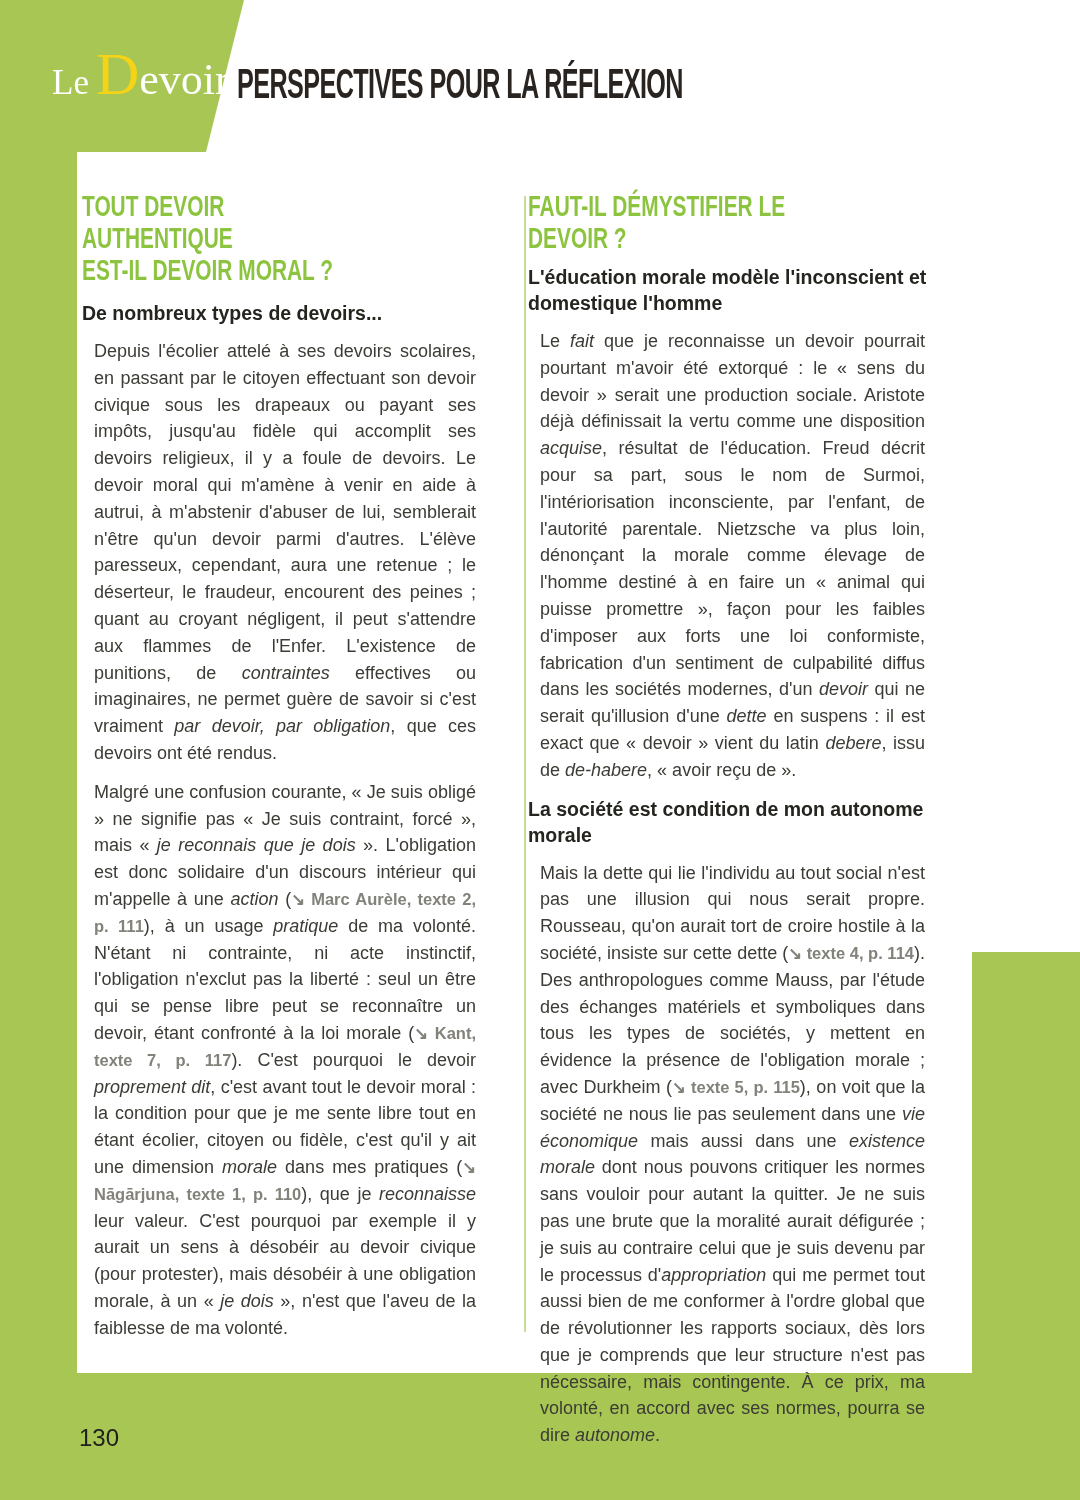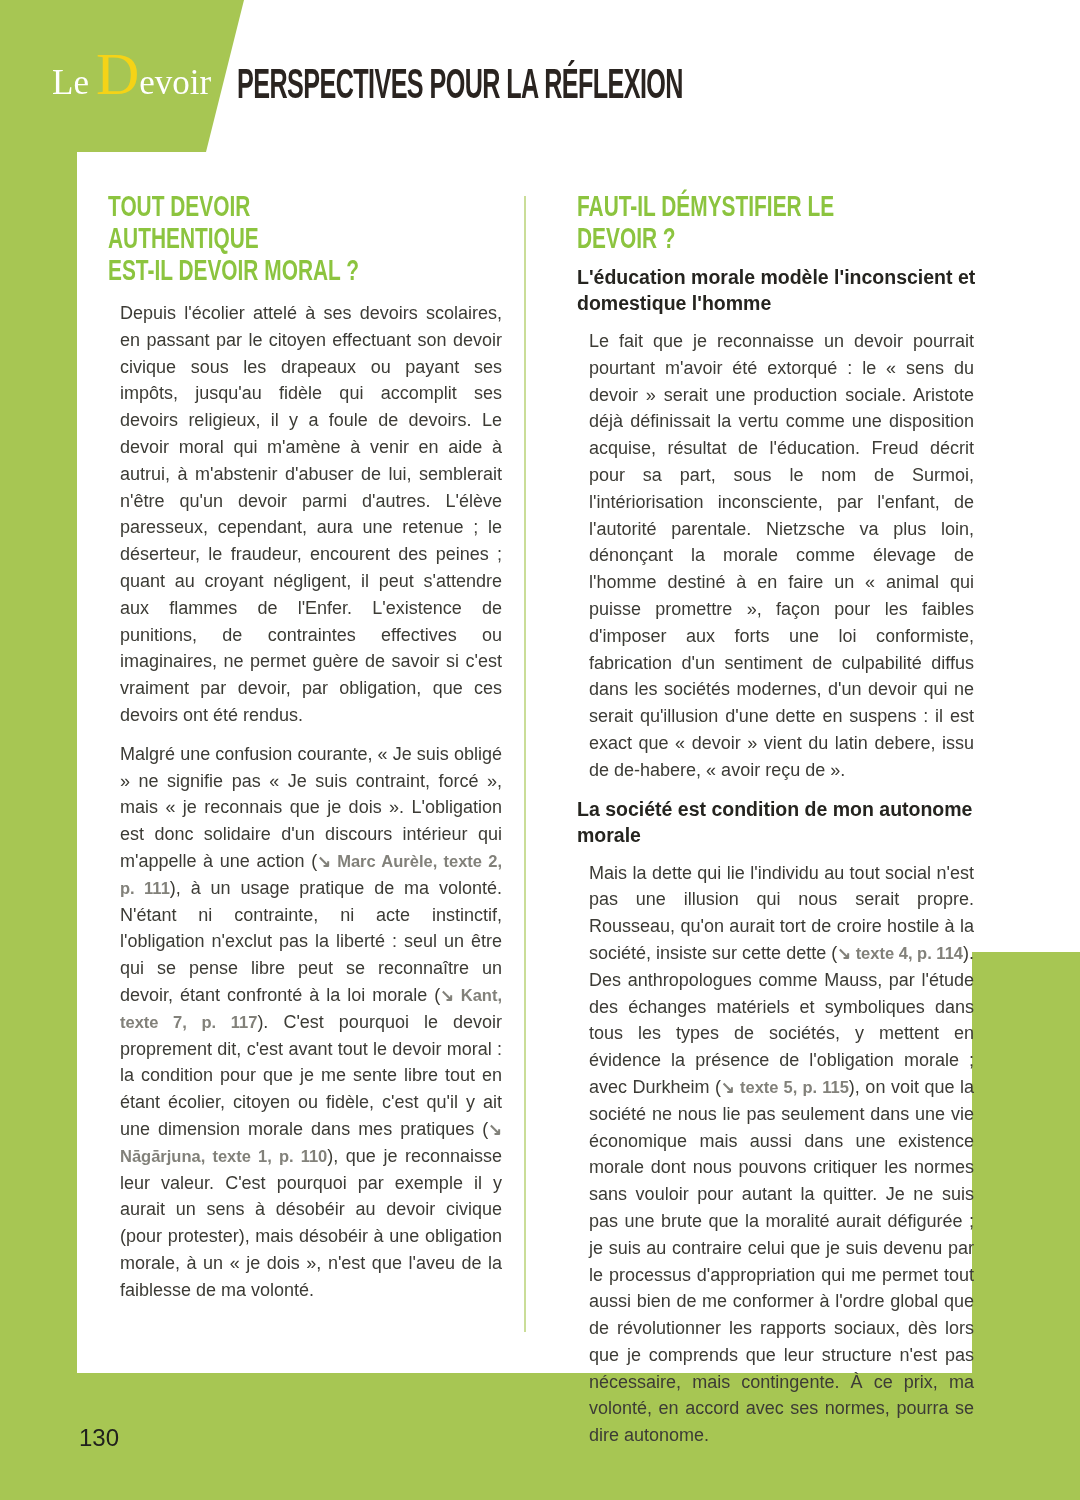--- a/index.html
+++ b/index.html
@@ -11,37 +11,37 @@
   .left-bar{left:0;top:0;width:77px;height:1500px;}
   .header-slant{left:77px;top:0;width:167px;height:152px;
     clip-path:polygon(0 0,100% 0,calc(100% - 38px) 100%,0 100%);}
   .bottom-band{left:0;top:1373px;width:1080px;height:127px;}
   .right-tab{left:972px;top:952px;width:108px;height:421px;}
 
   .brand{position:absolute;left:52px;top:44px;display:flex;align-items:baseline;
     font-family:"Liberation Serif", serif;color:#ffffff;}
   .brand-le{font-size:35px;margin-right:7px;}
   .brand-d{font-size:60px;line-height:1;}
-  .brand-rest{font-size:35px;text-align:right;}
+  .brand-rest{font-size:44px;text-align:right;}
 
   .page-title{position:absolute;left:237px;top:60px;margin:0;white-space:nowrap;
     font-size:42px;font-weight:bold;letter-spacing:-1px;
     transform:scaleX(0.60);transform-origin:0 0;}
 
   .col{position:absolute;top:190px;}
-  .col-left{left:108px;width:406px;}
-  .col-right{left:577px;width:409px;}
+  .col-left{left:82px;width:406px;}
+  .col-right{left:528px;width:409px;}
   .col-heading{margin:0 0 14px 0;font-size:29px;line-height:32px;font-weight:bold;
     white-space:pre-line;letter-spacing:0;
     transform:scaleX(0.72);transform-origin:0 0;}
   .col-heading.one-line{margin-bottom:10px;}
   .subhead{font-size:19.5px;line-height:26px;font-weight:bold;color:#25241f;margin:12px 0 4px 0;}
   .sections .subhead:first-child{margin-top:2px;}
   .body{margin:12px;font-size:18px;line-height:26.8px;color:#3c3b35;text-align:justify;}
-  .it{}
+  .it{font-style:italic;}
   .ref{font-weight:bold;font-size:16.5px;}
 
   .divider{position:absolute;left:524px;top:196px;width:2px;height:1136px;background:#cadd98;}
 
   .page-number{position:absolute;left:79px;top:1424px;font-size:24px;color:#20201d;}
 </style>
 </head>
 <body>
 
 <div class="page">
@@ -56,20 +56,21 @@
       <span class="brand-d" style="color: rgb(245, 211, 23);">D</span>
       <span class="brand-rest">evoir</span>
   </div>
 
   <h1 class="page-title" style="color: rgb(42, 36, 32);">PERSPECTIVES POUR LA RÉFLEXION</h1>
 
   <div class="col col-left">
     <h2 class="col-heading" style="color: rgb(140, 196, 63);">TOUT DEVOIR AUTHENTIQUE
 EST-IL DEVOIR MORAL ?</h2>
     <div class="sections">
+        <div class="subhead">De nombreux types de devoirs...</div>
         <p class="body" style="color: rgb(60, 59, 53);"><span>Depuis l'écolier attelé à ses devoirs scolaires, en passant par le citoyen effectuant son devoir civique sous les drapeaux ou payant ses impôts, jusqu'au fidèle qui accomplit ses devoirs religieux, il y a foule de devoirs. Le devoir moral qui m'amène à venir en aide à autrui, à m'abstenir d'abuser de lui, semblerait n'être qu'un devoir parmi d'autres. L'élève paresseux, cependant, aura une retenue ; le déserteur, le fraudeur, encourent des peines ; quant au croyant négligent, il peut s'attendre aux flammes de l'Enfer. L'existence de punitions, de </span><span class="it">contraintes</span><span> effectives ou imaginaires, ne permet guère de savoir si c'est vraiment </span><span class="it">par devoir, par obligation</span><span>, que ces devoirs ont été rendus.</span></p>
         <p class="body" style="color: rgb(60, 59, 53);"><span>Malgré une confusion courante, « Je suis obligé » ne signifie pas « Je suis contraint, forcé », mais « </span><span class="it">je reconnais que je dois</span><span> ». L'obligation est donc solidaire d'un discours intérieur qui m'appelle à une </span><span class="it">action</span><span> (</span><span class="ref" style="color: rgb(130, 129, 122);">↘ Marc Aurèle, texte 2, p. 111</span><span>), à un usage </span><span class="it">pratique</span><span> de ma volonté. N'étant ni contrainte, ni acte instinctif, l'obligation n'exclut pas la liberté : seul un être qui se pense libre peut se reconnaître un devoir, étant confronté à la loi morale (</span><span class="ref" style="color: rgb(130, 129, 122);">↘ Kant, texte 7, p. 117</span><span>). C'est pourquoi le devoir </span><span class="it">proprement dit</span><span>, c'est avant tout le devoir moral : la condition pour que je me sente libre tout en étant écolier, citoyen ou fidèle, c'est qu'il y ait une dimension </span><span class="it">morale</span><span> dans mes pratiques (</span><span class="ref" style="color: rgb(130, 129, 122);">↘ Nāgārjuna, texte 1, p. 110</span><span>), que je </span><span class="it">reconnaisse</span><span> leur valeur. C'est pourquoi par exemple il y aurait un sens à désobéir au devoir civique (pour protester), mais désobéir à une obligation morale, à un « </span><span class="it">je dois</span><span> », n'est que l'aveu de la faiblesse de ma volonté.</span></p>
       </div>
   </div>
 
   <div class="divider" style="background: rgb(202, 221, 152);"></div>
 
   <div class="col col-right">
     <h2 class="col-heading one-line" style="color: rgb(140, 196, 63);">FAUT-IL DÉMYSTIFIER LE DEVOIR ?</h2>
     <div class="sections">

